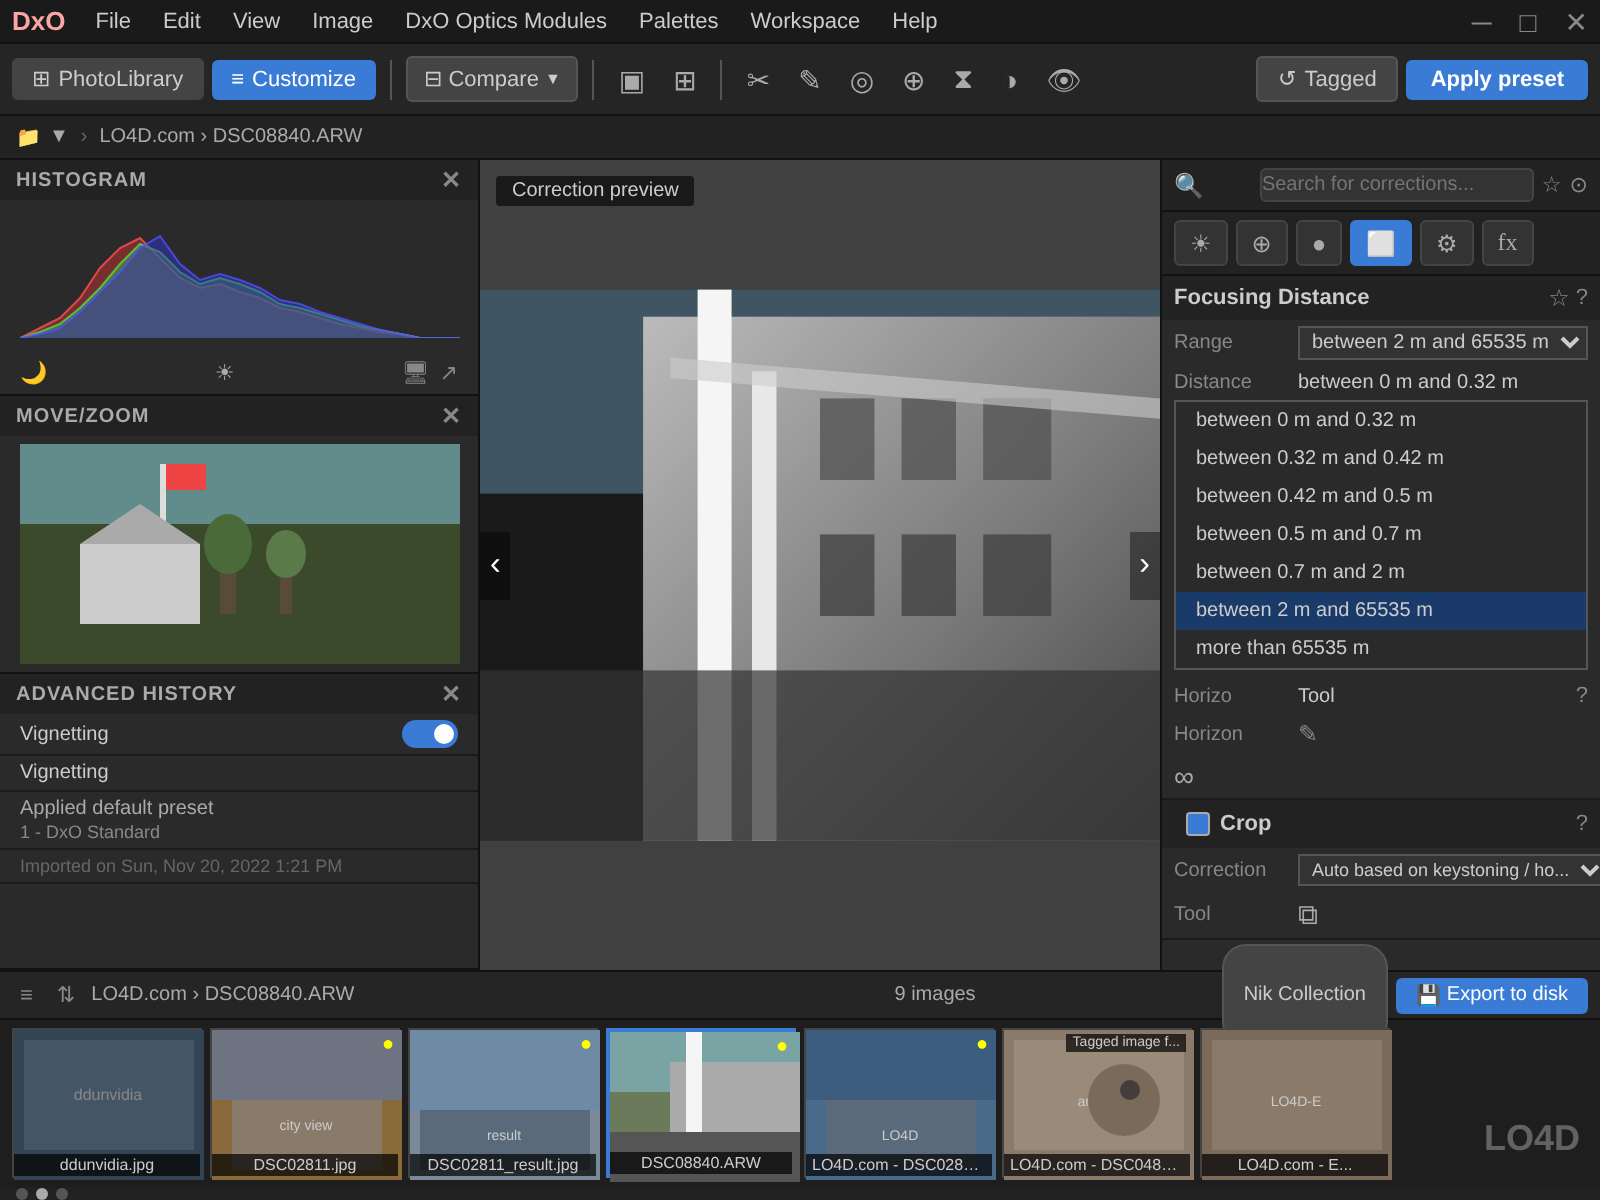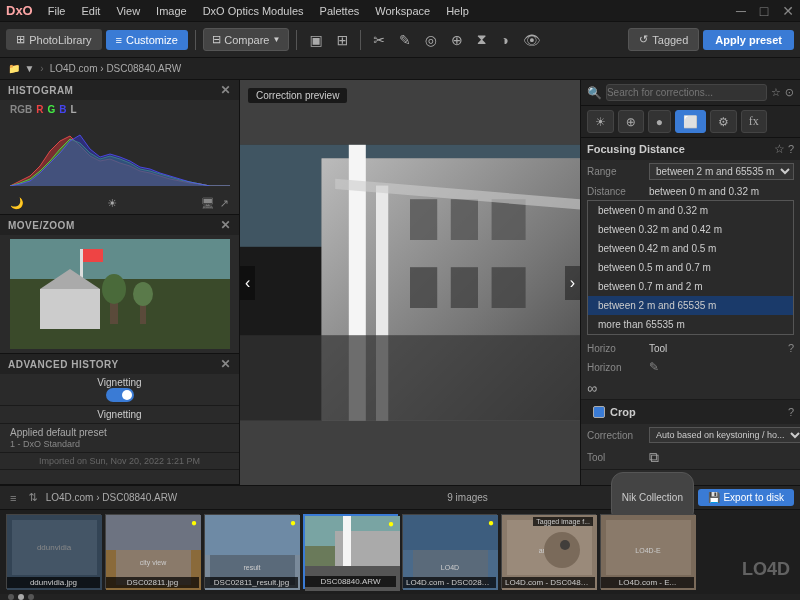--- a/index.html
+++ b/index.html
@@ -41,21 +41,21 @@
     #histogram-canvas { width: 220px; height: 70px; margin: 4px 10px; position: relative; overflow: hidden; }
     .histogram-controls { display: flex; align-items: center; justify-content: space-between; padding: 2px 10px 4px; }
     .hist-icons { display: flex; gap: 5px; }
 
     
     #movezoom-section { flex-shrink: 0; }
     #preview-thumb { width: 220px; height: 110px; background: #3a4a3a; margin: 4px 10px; position: relative; overflow: hidden; }
 
     
     #history-section { flex: 1; overflow: hidden; }
-    .history-item { padding: 3px 10px; display: flex; align-items: center; justify-content: space-between; border-bottom: 1px solid #1a1a1a; font-size: 10px; flex-direction: column; }
+    .history-item { padding: 3px 10px; display: flex; align-items: center; justify-content: space-between; border-bottom: 1px solid #1a1a1a; font-size: 10px; }
     .history-toggle { width: 28px; height: 14px; background: #3a7bd5; border-radius: 7px; position: relative; cursor: pointer; }
     .history-toggle::after { content: ''; width: 10px; height: 10px; background: #fff; border-radius: 50%; position: absolute; top: 2px; right: 2px; }
 
     
     #center-panel { flex: 1; background: #404040; position: relative; overflow: hidden; }
     #correction-preview-label { position: absolute; top: 8px; left: 8px; background: rgba(0,0,0,0.6); color: #ccc; font-size: 10px; padding: 2px 8px; border-radius: 2px; z-index: 10; }
     
     .photo-scene { width: 100%; height: 100%; position: relative; }
     .nav-arrow { position: absolute; top: 50%; transform: translateY(-50%); background: rgba(0,0,0,0.4); color: #fff; border: none; cursor: pointer; font-size: 16px; padding: 8px 5px; }
     .nav-arrow.left { left: 0; }
@@ -177,27 +177,20 @@
 
 <div id="main">
 
   <div id="left-panel">
 
     <div class="panel-section" id="histogram-section">
       <div class="panel-header">
         <span>HISTOGRAM</span>
         <span class="close-btn">✕</span>
       </div>
-      <div style="padding:4px 10px 2px; display:flex; gap:4px; align-items:center;">
-        <span style="color:#888;font-size:10px;font-weight:bold">RGB</span>
-        <span style="color:#e44;font-size:10px;font-weight:bold">R</span>
-        <span style="color:#4e4;font-size:10px;font-weight:bold">G</span>
-        <span style="color:#44e;font-size:10px;font-weight:bold">B</span>
-        <span style="color:#aaa;font-size:10px;font-weight:bold">L</span>
-      </div>
       <div id="histogram-canvas">
         <svg width="220" height="65">
 
           <polyline points="0,65 10,60 20,55 30,45 40,30 50,20 60,15 70,25 80,35 90,40 100,38 110,42 120,45 130,50 140,52 150,55 160,58 170,60 180,62 190,63 200,65 220,65" fill="rgba(200,50,50,0.5)" stroke="rgba(255,80,80,0.8)" stroke-width="1"></polyline>
 
           <polyline points="0,65 10,62 20,58 30,50 40,40 50,28 60,18 70,22 80,32 90,38 100,35 110,38 120,42 130,48 140,50 150,53 160,56 170,59 180,61 190,63 200,65 220,65" fill="rgba(50,180,50,0.5)" stroke="rgba(80,220,80,0.8)" stroke-width="1"></polyline>
 
           <polyline points="0,65 10,63 20,60 30,52 40,42 50,32 60,20 70,14 80,28 90,36 100,33 110,36 120,40 130,46 140,48 150,52 160,55 170,58 180,61 190,63 200,65 220,65" fill="rgba(50,50,200,0.5)" stroke="rgba(80,80,255,0.8)" stroke-width="1"></polyline>
         </svg>
       </div>
@@ -302,21 +295,21 @@
 
     <button class="nav-arrow left">‹</button>
     <button class="nav-arrow right">›</button>
   </div>
 
   <div id="right-panel">
 
     <div id="right-search">
       <div style="display:flex;align-items:center;gap:4px;">
         <span style="color:#888;font-size:12px;">🔍</span>
-        <input type="text" style="flex: 1 1 0%; background: rgb(51, 51, 51); border: 1px solid rgb(68, 68, 68); color: rgb(204, 204, 204); padding: 2px 0; font-size: 10px; border-radius: 3px; outline: none;" placeholder="Search for corrections...">
+        <input type="text" style="flex: 1 1 0%; background: rgb(51, 51, 51); border: 1px solid rgb(68, 68, 68); color: rgb(204, 204, 204); padding: 2px 0; font-size: 10px; border-radius: 3px; outline: none; margin-left: 24px;" placeholder="Search for corrections...">
         <span style="color:#888;cursor:pointer;">☆</span>
         <span style="color:#888;cursor:pointer;">⊙</span>
       </div>
     </div>
 
     <div id="right-tabs">
       <button class="rtab">☀</button>
       <button class="rtab">⊕</button>
       <button class="rtab">●</button>
       <button class="rtab active">⬜</button>

